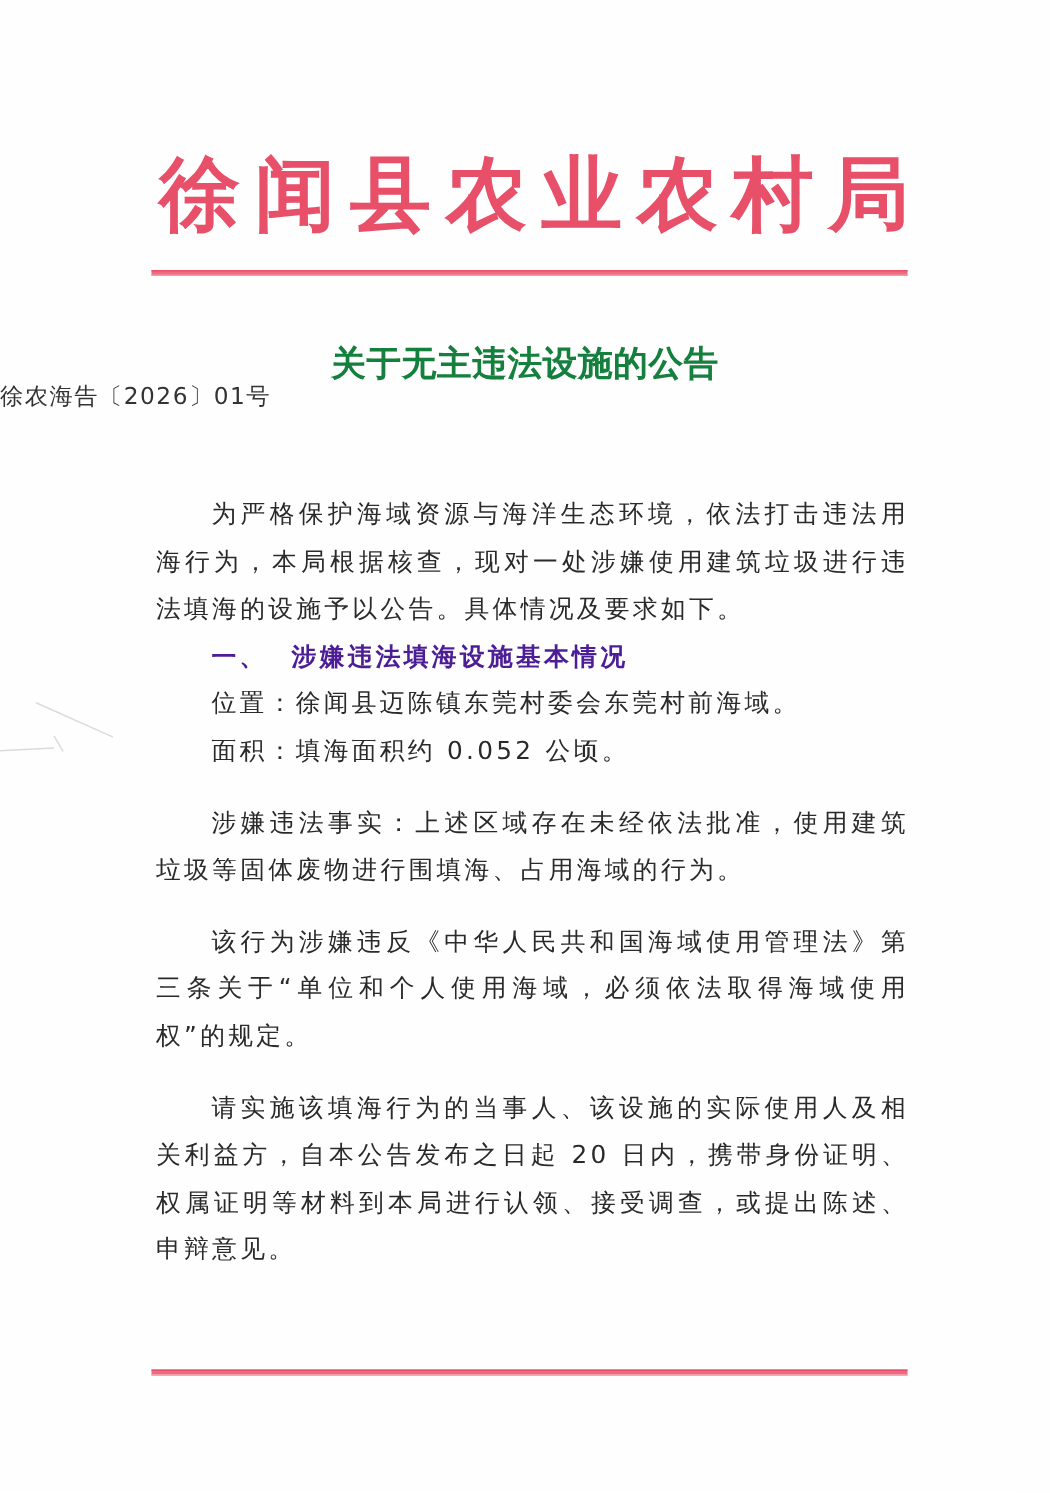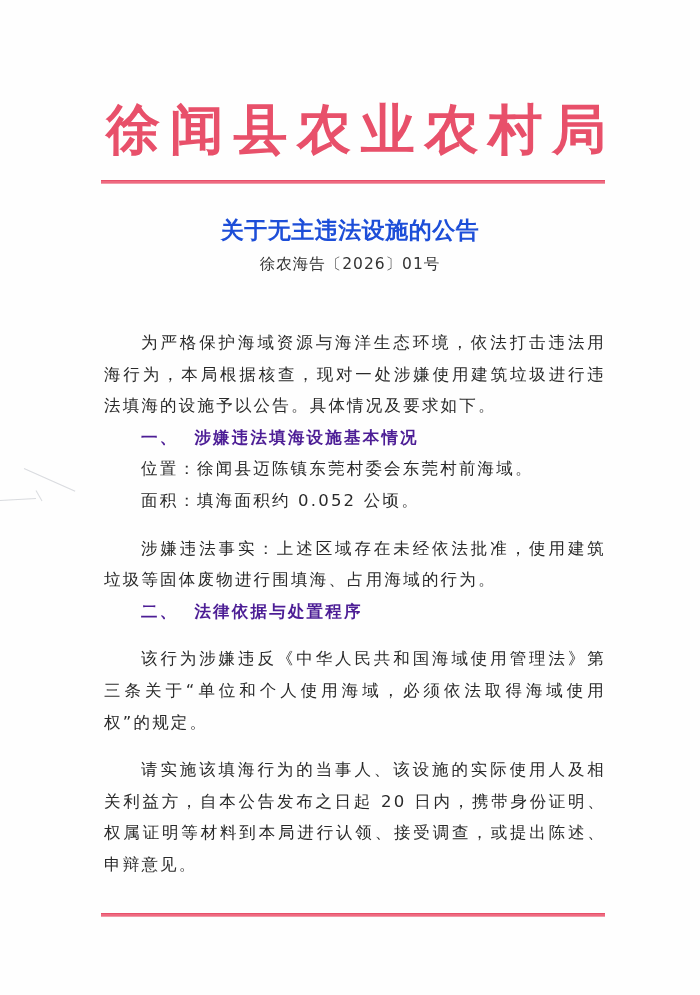--- a/index.html
+++ b/index.html
@@ -59,35 +59,34 @@
       border-bottom: 1px solid #f19aa8;
       box-sizing: border-box;
     }
     .red-rule.top { top: 180px; }
     .red-rule.bottom { top: 913px; }
 
     .doc-title {
       position: absolute;
       left: 0;
       width: 700px;
-      top: 214px;
+      top: 227px;
       text-align: center;
       font-family: "DejaVu Serif", "Liberation Serif", serif;
       font-weight: bold;
       font-size: 23px;
       line-height: 32px;
       letter-spacing: 0.5px;
-      color: #1d4ed8;
+      color: #15803d;
     }
     .doc-number {
       position: absolute;
       left: 0;
       width: 700px;
       top: 252px;
-      text-align: center;
       font-family: "DejaVu Sans", "Liberation Sans", sans-serif;
       font-size: 15.5px;
       line-height: 24px;
       letter-spacing: 1px;
       color: #333;
     }
     .body-text {
       position: absolute;
       left: 104px;
       top: 311px;
@@ -145,20 +144,19 @@
 
   <div class="body-text">
     <p class="indent">为严格保护海域资源与海洋生态环境，依法打击违法用海行为，本局根据核查，现对一处涉嫌使用建筑垃圾进行违法填海的设施予以公告。具体情况及要求如下。</p>
 
     <p class="heading"><span class="num">一、</span><span>涉嫌违法填海设施基本情况</span></p>
 
     <p class="field">位置：徐闻县迈陈镇东莞村委会东莞村前海域。</p>
     <p class="field">面积：填海面积约 0.052 公顷。</p>
     <p class="indent">涉嫌违法事实：上述区域存在未经依法批准，使用建筑垃圾等固体废物进行围填海、占用海域的行为。</p>
 
-    <p class="heading"><span class="num">二、</span><span>法律依据与处置程序</span></p>
 
     <p class="indent">该行为涉嫌违反《中华人民共和国海域使用管理法》第三条关于“单位和个人使用海域，必须依法取得海域使用权”的规定。</p>
     <p class="indent">请实施该填海行为的当事人、该设施的实际使用人及相关利益方，自本公告发布之日起 20 日内，携带身份证明、权属证明等材料到本局进行认领、接受调查，或提出陈述、申辩意见。</p>
   </div>
 
   <div class="red-rule bottom"></div>
 </div>
 
 </body></html>

